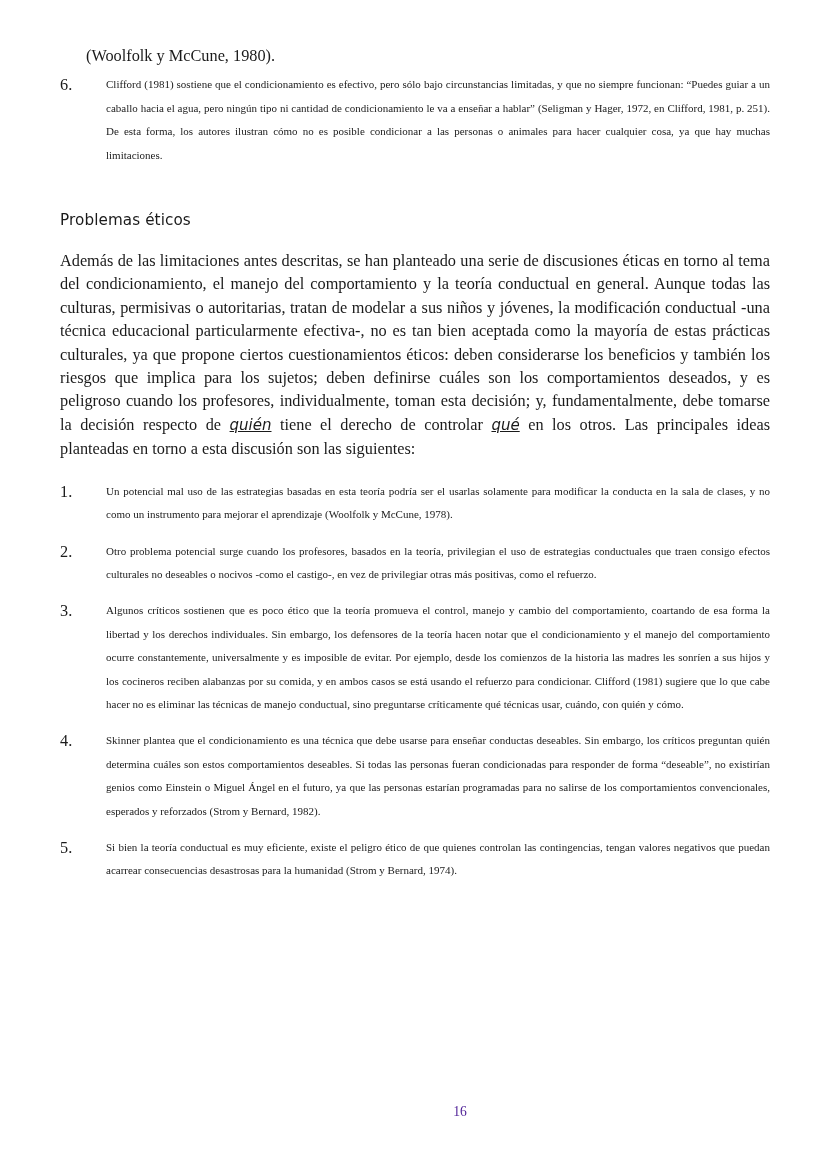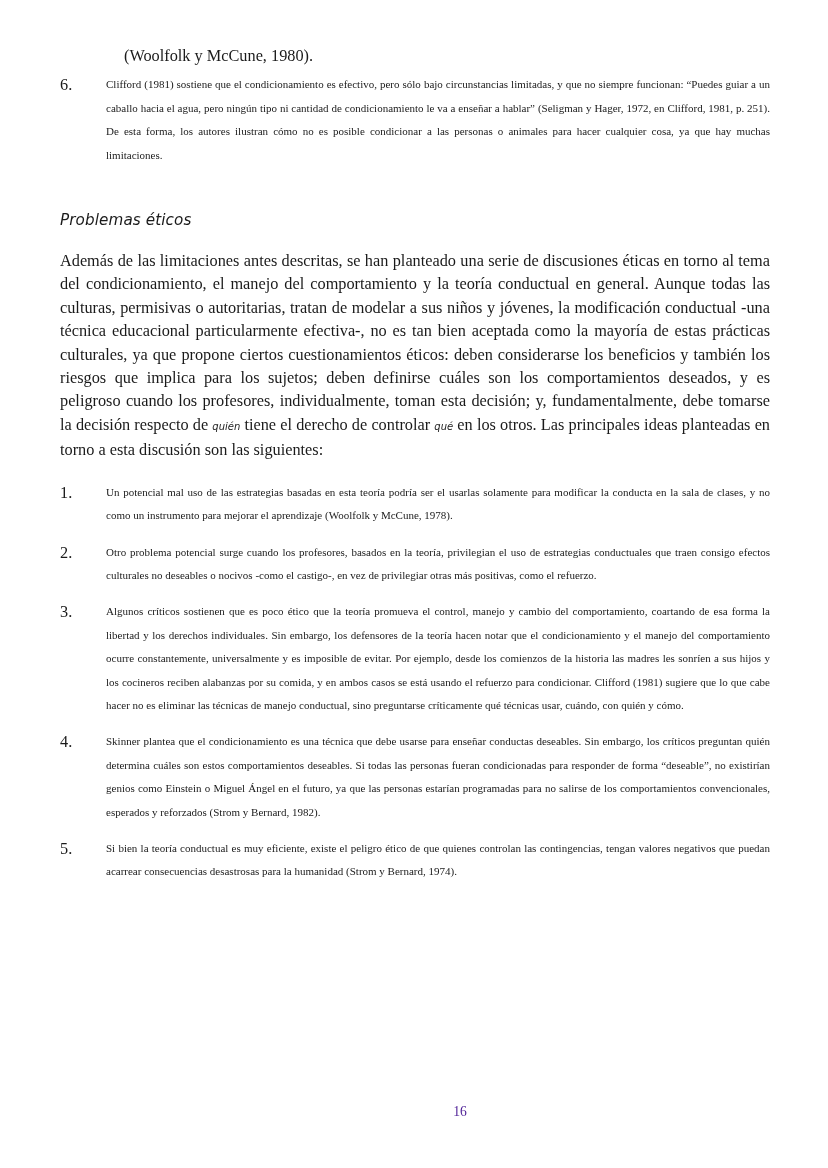--- a/index.html
+++ b/index.html
@@ -32,21 +32,21 @@
   .para {
     font-size: 16.3px;
     line-height: 23.4px;
     text-align: justify;
     text-justify: inter-word;
     margin: 0;
     hyphens: none;
   }
   
   .cont-line {
-    margin-left: 64px;
+    margin-left: 26px;
     width: 664px;
     text-align: left;
     font-size: 16.3px;
     line-height: 23.4px;
     margin-bottom: 6px;
   }
   
   .list {
     margin: 0;
     padding: 0;
@@ -69,33 +69,33 @@
   }
   .li-body {
     font-size: 11px;
     line-height: 23.4px;
     text-align: justify;
     text-justify: inter-word;
   }
   
   .section-heading {
     font-family: "DejaVu Sans", "Liberation Sans", sans-serif;
-    font-style: italic;
     font-size: 15.2px;
     line-height: 22px;
     color: #1a1a1a;
     margin: 0;
     font-weight: 400;
     letter-spacing: 0.1px;
   }
   
   .sans-it {
     font-family: "DejaVu Sans", "Liberation Sans", sans-serif;
     font-style: italic;
-    font-size: 10px;
+    font-size: 15px;
+    text-decoration: underline;
   }
   
   .sp-after-item6 { height: 42px; }
   .sp-after-heading { height: 18px; }
   .sp-after-intro { height: 19px; }
   
   .page-number {
     position: absolute;
     left: 0;
     top: 1104px;

